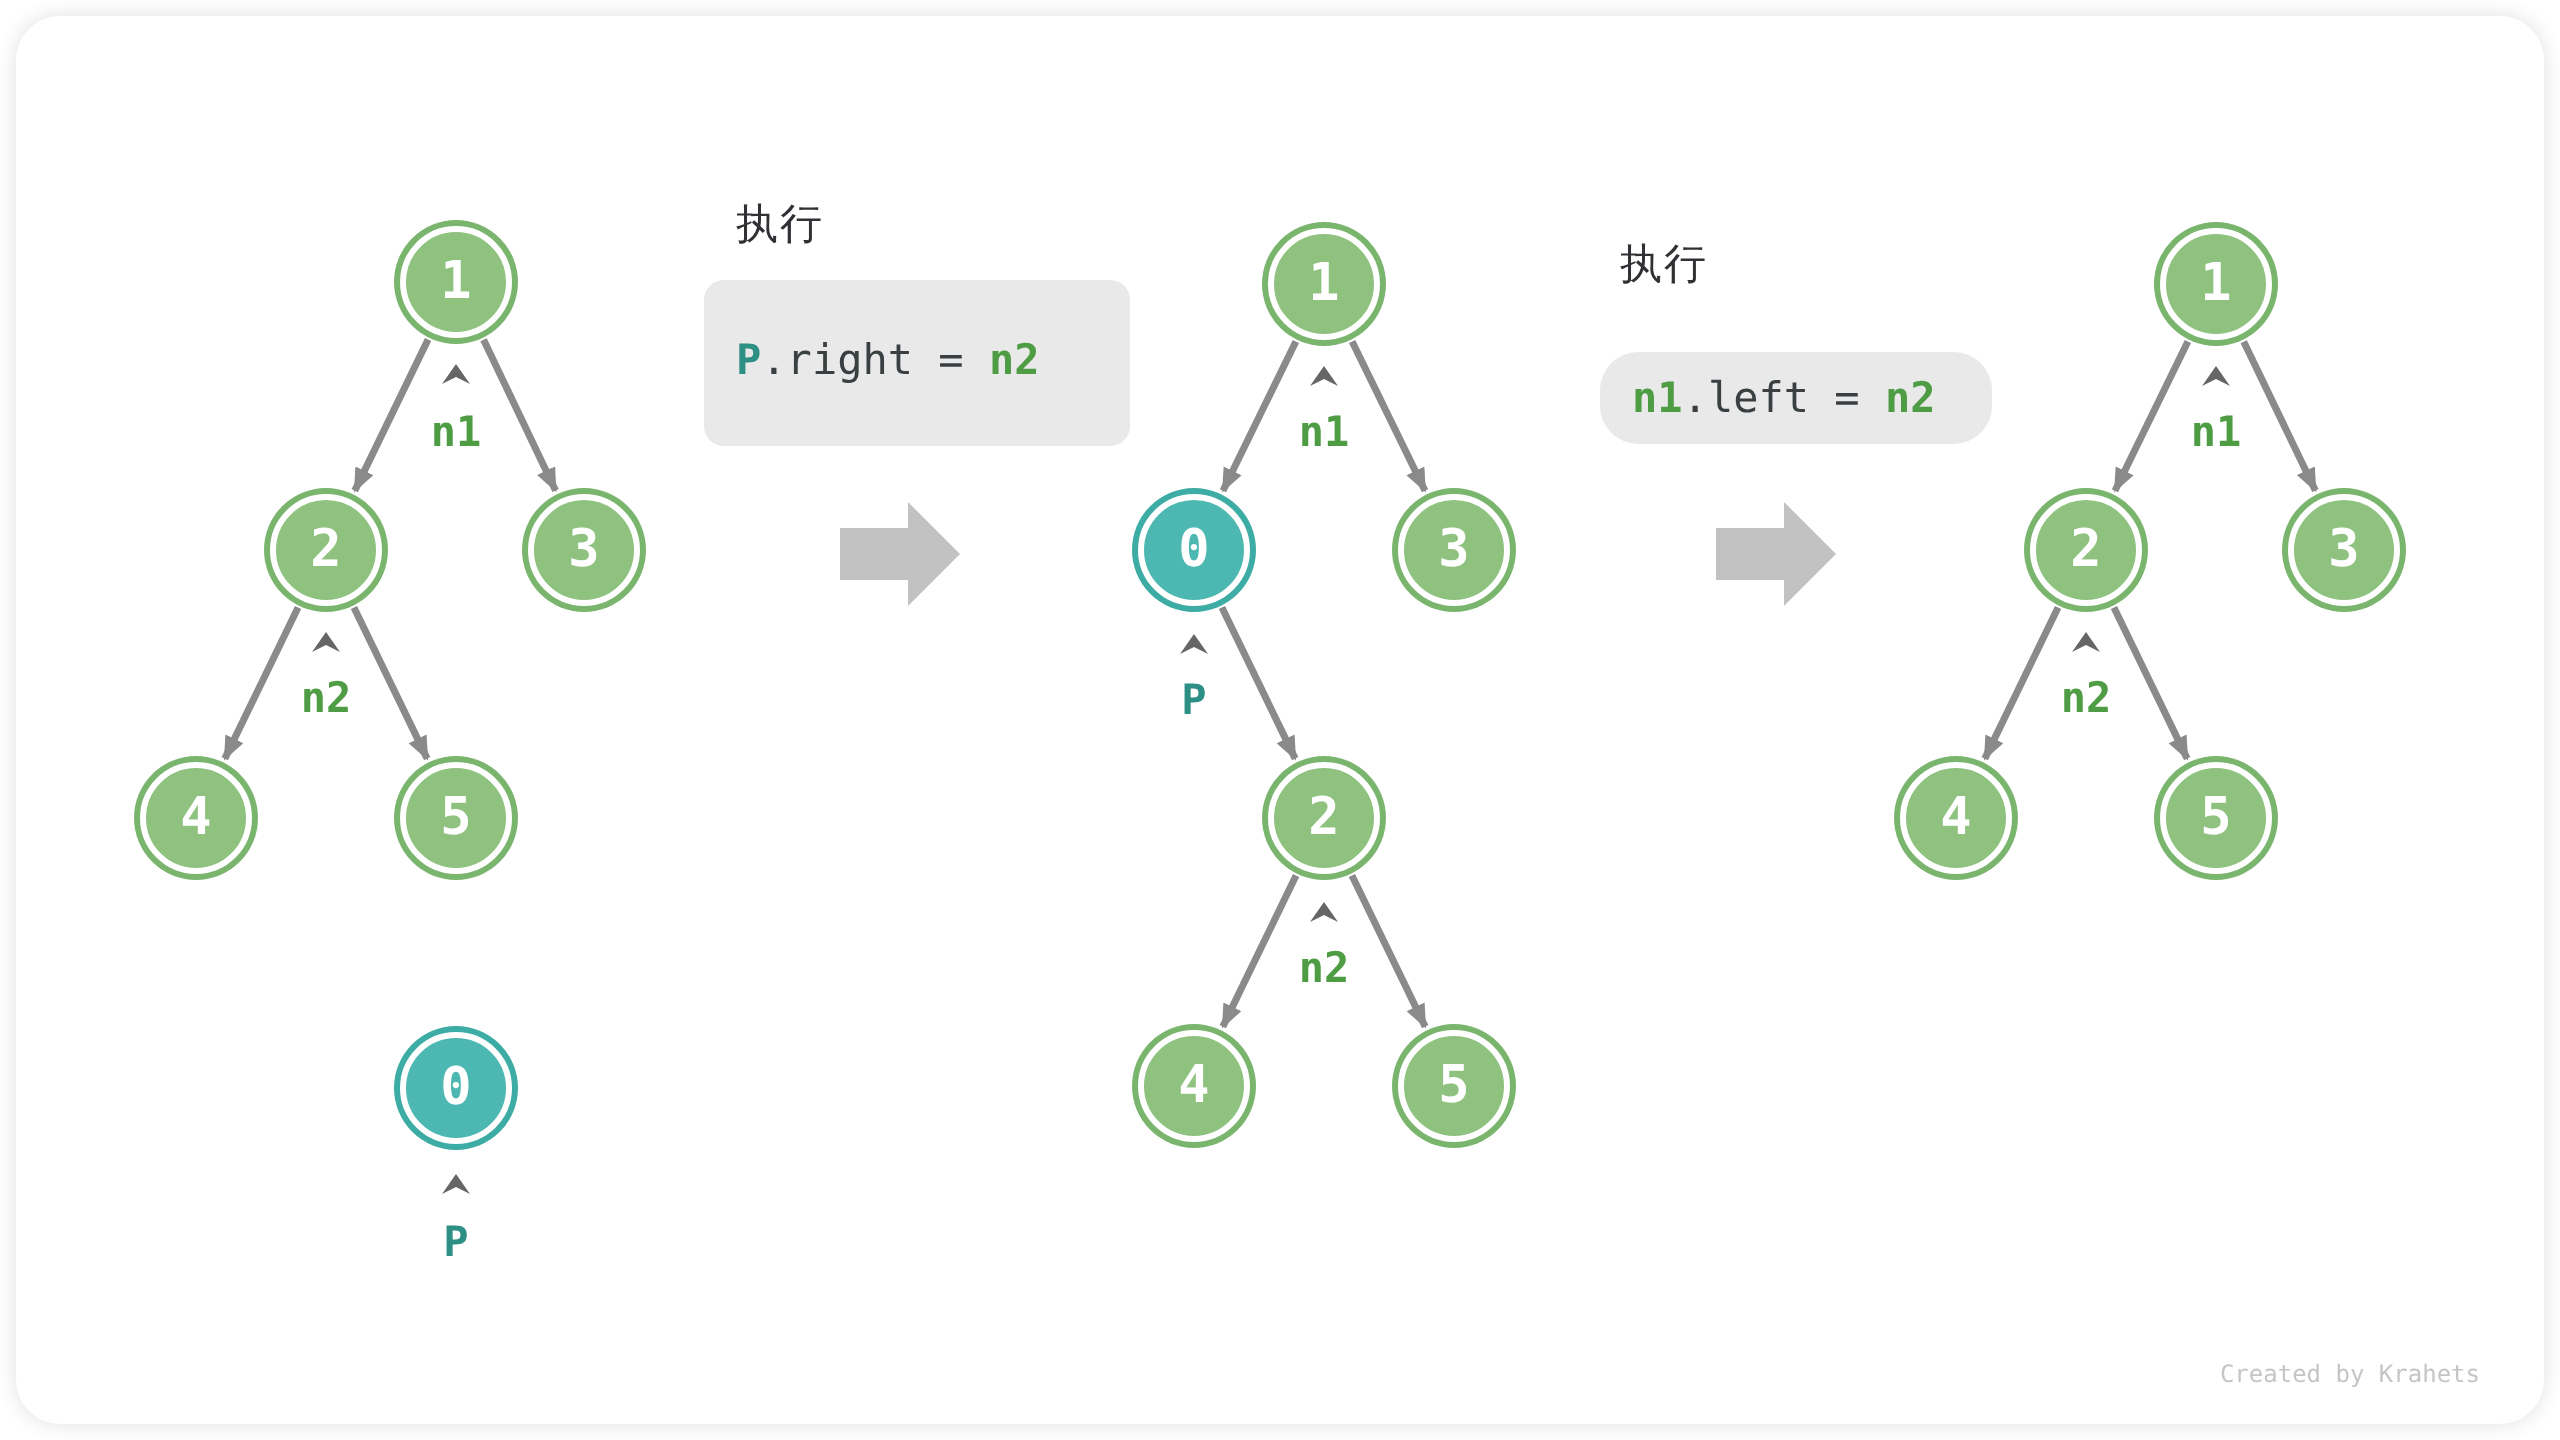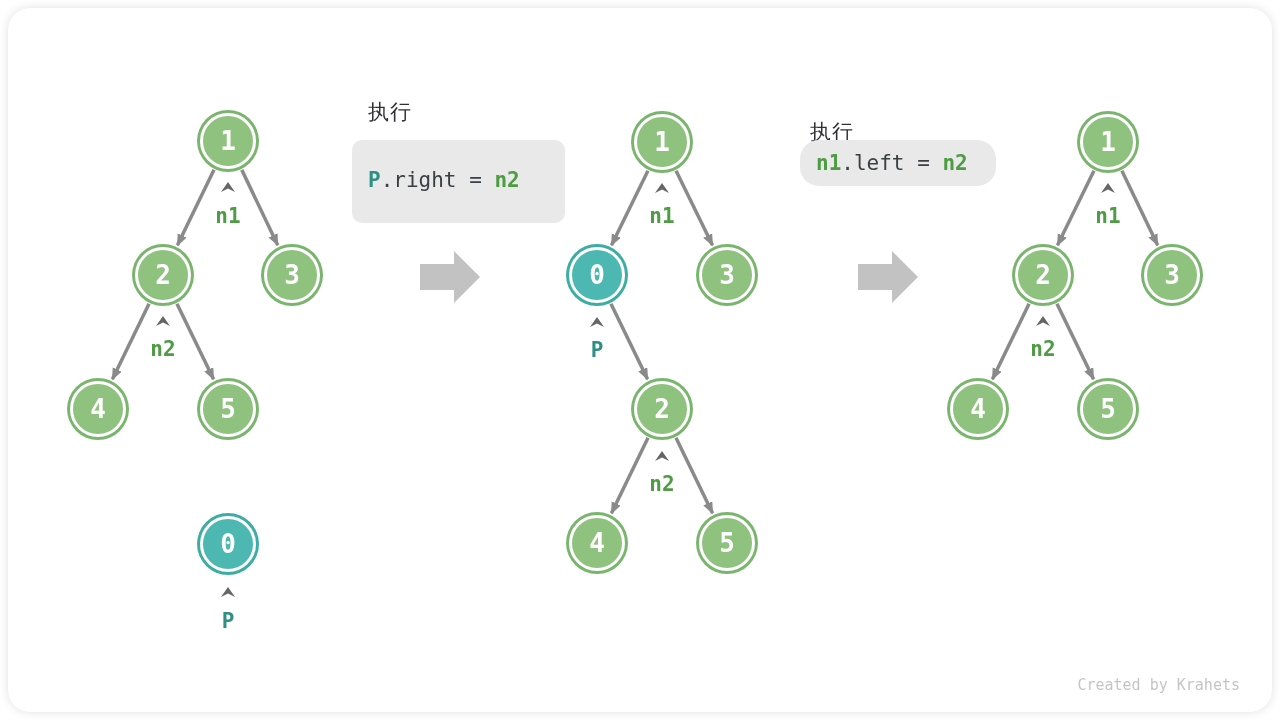--- a/index.html
+++ b/index.html
@@ -42,21 +42,21 @@
   .code-box{
     position:absolute;background:var(--code-bg);border-radius:10px;
     padding:5px 16px;box-sizing:border-box;
     font-family:"DejaVu Sans Mono",monospace;font-size:21px;color:var(--code-text);
   }
   .code-line{white-space:pre;}
   .code-line .green{color:var(--label-green);font-weight:bold;}
   .code-line .teal{color:var(--label-teal);font-weight:bold;}
   .watermark{
     position:absolute;right:40px;bottom:26px;
-    font-family:"DejaVu Sans Mono",monospace;font-size:15px;color:var(--watermark-color);
+    font-family:"DejaVu Sans Mono",monospace;font-size:12px;color:var(--watermark-color);
   }
 </style>
 </head>
 <body>
 
 <div class="card"></div>
 <div id="stage">
   <svg id="links" width="1280" height="720" viewBox="0 0 1280 720">
     <defs>
       <marker id="arrowhead" markerUnits="userSpaceOnUse" markerWidth="14" markerHeight="12" refX="11" refY="5" orient="auto">
@@ -111,16 +111,16 @@
     <div class="node green" style="left: 1172px; top: 275px;">3</div>
     <div class="node green" style="left: 978px; top: 409px;">4</div>
     <div class="node green" style="left: 1108px; top: 409px;">5</div>
     <div class="pointer-label green" style="left: 1108px; top: 216px;">n1</div>
     <div class="pointer-label green" style="left: 1043px; top: 349px;">n2</div>
     <div class="code-heading" style="left: 368px; top: 98px;">执行</div>
     <div class="code-box" style="left: 352px; top: 140px; width: 213px; height: 83px;">
       <div class="code-line" style="line-height: 37px; margin-top: 17px;"><span class="teal">P</span><span class="plain">.right = </span><span class="green">n2</span></div>
     </div>
     <div class="code-heading" style="left: 810px; top: 118px;">执行</div>
-    <div class="code-box" style="left: 800px; top: 140px; width: 196px; height: 46px; border-radius: 19px;">
+    <div class="code-box" style="left: 800px; top: 176px; width: 196px; height: 46px; border-radius: 19px;">
       <div class="code-line" style="line-height: 36px;"><span class="green">n1</span><span class="plain">.left = </span><span class="green">n2</span></div>
     </div>
   </div>
 
 </body></html>

